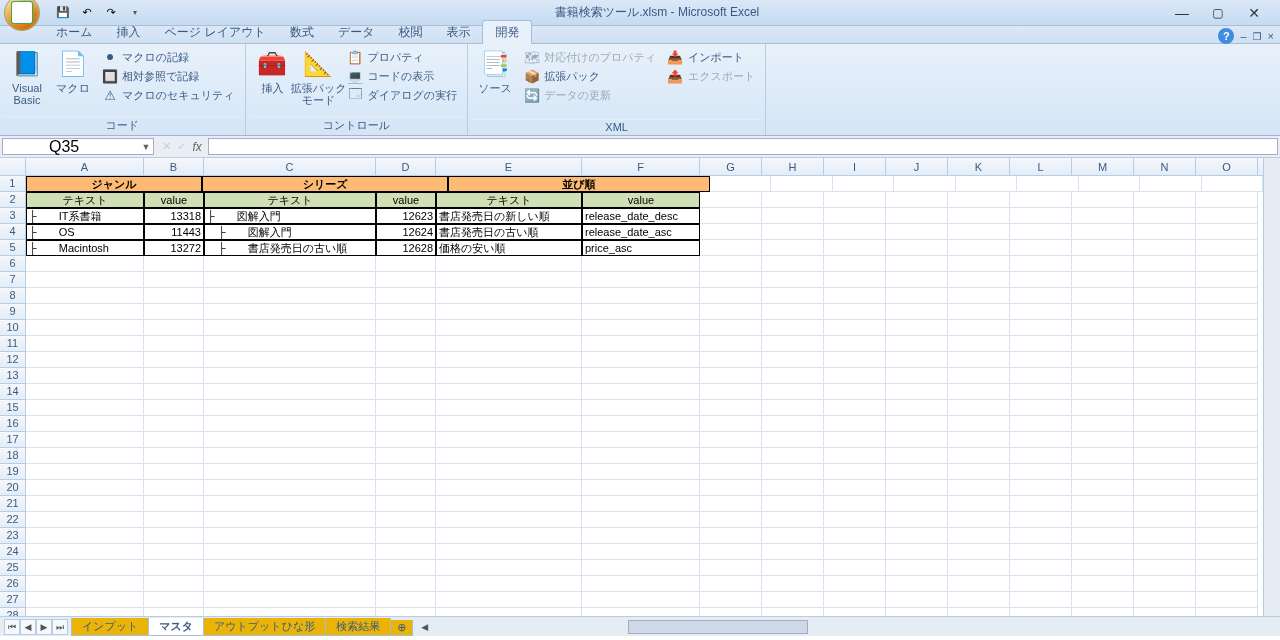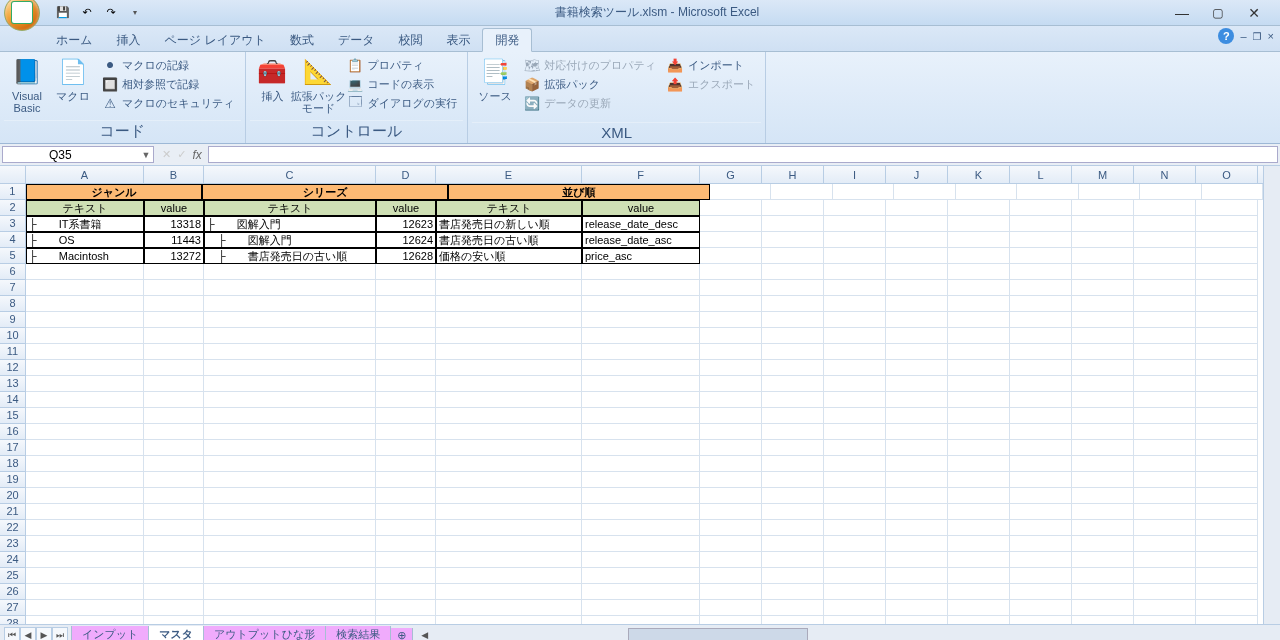--- a/index.html
+++ b/index.html
@@ -10,43 +10,43 @@
 .office-btn { width: 36px; height: 36px; margin: 2px 4px; position: relative; z-index: 10; }
 .office-orb { width: 36px; height: 36px; border-radius: 50%; background: radial-gradient(circle at 30% 30%, #ffd28a,#f0a030 40%,#d47010 70%); border: 1px solid #9a6; box-shadow: inset 0 2px 4px rgba(255,255,255,.6); display: flex; align-items: center; justify-content: center; }
 .office-orb::after { content:""; width: 60%; height: 60%; border-radius: 2px; background: #fff; box-shadow: 0 0 0 1px #3a6; }
 .qat { display: flex; align-items: center; gap: 2px; margin-left: 8px; }
 .qat-item { width: 22px; height: 22px; display: flex; align-items: center; justify-content: center; }
 .title-text { flex: 1; text-align: center; color: #3b5a82; font-size: 12px; }
 .win-controls { display: flex; gap: 8px; padding-right: 12px; }
 .win-btn { width: 28px; height: 20px; display: flex; align-items: center; justify-content: center; font-size: 14px; color: #333; }
 
 
-.ribbon-tabs { height: 26px; background: linear-gradient(#dbe8f7,#cfe0f3); display: flex; align-items: flex-end; padding-left: 44px; border-bottom: 1px solid #a7bed3; position: relative; }
+.ribbon-tabs { height: 18px; background: linear-gradient(#dbe8f7,#cfe0f3); display: flex; align-items: flex-end; padding-left: 44px; border-bottom: 1px solid #a7bed3; position: relative; }
 .ribbon-tab { padding: 3px 12px 2px; color: #3b5a82; font-size: 12px; cursor: pointer; }
 .ribbon-tab.active { background: #e8f1fb; border: 1px solid #a7bed3; border-bottom: 1px solid #e8f1fb; border-radius: 3px 3px 0 0; position: relative; top: 1px; }
 .ribbon-right { position: absolute; right: 6px; top: 2px; display: flex; gap: 6px; align-items: center; }
 .help-circle { width: 16px; height: 16px; border-radius: 50%; background: #3d8de0; color: #fff; font-size: 11px; display: flex; align-items: center; justify-content: center; font-weight: bold; }
 
 
 .ribbon { height: 92px; background: linear-gradient(#e8f1fb,#d5e5f6); border-bottom: 1px solid #9db8d6; display: flex; }
 .rib-group { border-right: 1px solid #b8cde4; display: flex; flex-direction: column; padding: 2px 4px 0; }
 .rib-group-inner { flex: 1; display: flex; align-items: flex-start; }
-.rib-group-label { text-align: center; font-size: 15px; color: #3b5a82; padding: 1px 0 2px; border-top: 1px solid rgba(255,255,255,.3); }
+.rib-group-label { text-align: center; font-size: 11px; color: #3b5a82; padding: 1px 0 2px; border-top: 1px solid rgba(255,255,255,.3); }
 .big-btn { display: flex; flex-direction: column; align-items: center; justify-content: center; padding: 2px 6px; width: 46px; }
 .big-btn .ico { width: 32px; height: 32px; display: flex; align-items: center; justify-content: center; font-size: 24px; }
 .big-btn .lbl { font-size: 11px; color: #3b5a82; text-align: center; line-height: 1.1; margin-top: 2px; }
 .small-list { display: flex; flex-direction: column; gap: 1px; padding: 2px 4px; }
 .small-item { display: flex; align-items: center; gap: 4px; font-size: 11px; color: #3b5a82; white-space: nowrap; padding: 1px 2px; }
 .small-item.disabled { color: #9aa8b8; }
 .mini-ico { width: 16px; height: 16px; display: inline-flex; align-items: center; justify-content: center; font-size: 13px; }
 
 
 .formula-row { height: 22px; background: #e9eef5; border-bottom: 1px solid #b8cde4; display: flex; align-items: stretch; }
 .namebox-wrap { width: 152px; display: flex; align-items: center; padding-left: 40px; border-right: 1px solid #b8cde4; background: #fff; margin: 2px; border: 1px solid #aac; }
-.namebox { flex: 1; font-size: 12px; color: #000; padding-left: 6px; }
+.namebox { flex: 1; font-size: 16px; color: #000; padding-left: 6px; }
 .namebox-dd { width: 14px; text-align: center; color: #666; font-size: 9px; }
 .fx-zone { display: flex; align-items: center; padding: 0 6px; gap: 6px; color: #666; }
 .fx-lbl { font-style: italic; font-size: 12px; }
 .formula-input { flex: 1; background: #fff; margin: 2px 2px 2px 0; border: 1px solid #aac; }
 
 
 .sheet-area { position: relative; height: 458px; display: flex; }
 .grid-wrap { flex: 1; overflow: hidden; position: relative; }
 .col-headers { display: flex; height: 18px; background: linear-gradient(#f5f8fc,#e3ecf7); border-bottom: 1px solid #b8cde4; }
 .corner { width: 26px; border-right: 1px solid #b8cde4; background: linear-gradient(#f5f8fc,#e3ecf7); }
@@ -59,21 +59,21 @@
 .hdr2 { background: #cfe0b5; border: 1px solid #000 !important; text-align: center; }
 .dcell { border: 1px solid #000 !important; }
 .tr { text-align: right; }
 .vscroll { width: 17px; background: #e6ecf4; border-left: 1px solid #b8cde4; }
 
 
 .sheettab-row { height: 20px; background: #e6ecf4; border-top: 1px solid #b8cde4; display: flex; align-items: center; }
 .tab-nav { display: flex; padding: 0 4px; gap: 0; }
 .tab-nav span { width: 16px; text-align: center; font-size: 9px; color: #555; border: 1px solid #b8cde4; background: #f5f8fc; line-height: 14px; }
 .sheet-tabs { display: flex; align-items: flex-end; height: 100%; }
-.sheet-tab { padding: 1px 10px; font-size: 11px; background: #f0abfc; border: 1px solid #a7bed3; border-top: none; margin-left: -1px; color: #3b5a82; position: relative; }
+.sheet-tab { padding: 1px 10px; font-size: 11px; background: #eab308; border: 1px solid #a7bed3; border-top: none; margin-left: -1px; color: #3b5a82; position: relative; }
 .sheet-tab.active { background: #fff; font-weight: bold; z-index: 2; }
 .sheet-tab.new { padding: 1px 6px; }
 .hscroll-track { flex: 1; background: #e6ecf4; margin-left: 8px; display: flex; align-items: center; }
 .hscroll-thumb { height: 14px; width: 180px; background: #cdd9e8; border: 1px solid #aab; margin-left: 200px; }
 
 
 .cA { width: 118px; } .cB { width: 60px; } .cC { width: 172px; } .cD { width: 60px; } .cE { width: 146px; } .cF { width: 118px; }
 .cG,.cH,.cI,.cJ,.cK,.cL,.cM,.cN,.cO { width: 62px; }
 </style>
 </head>

